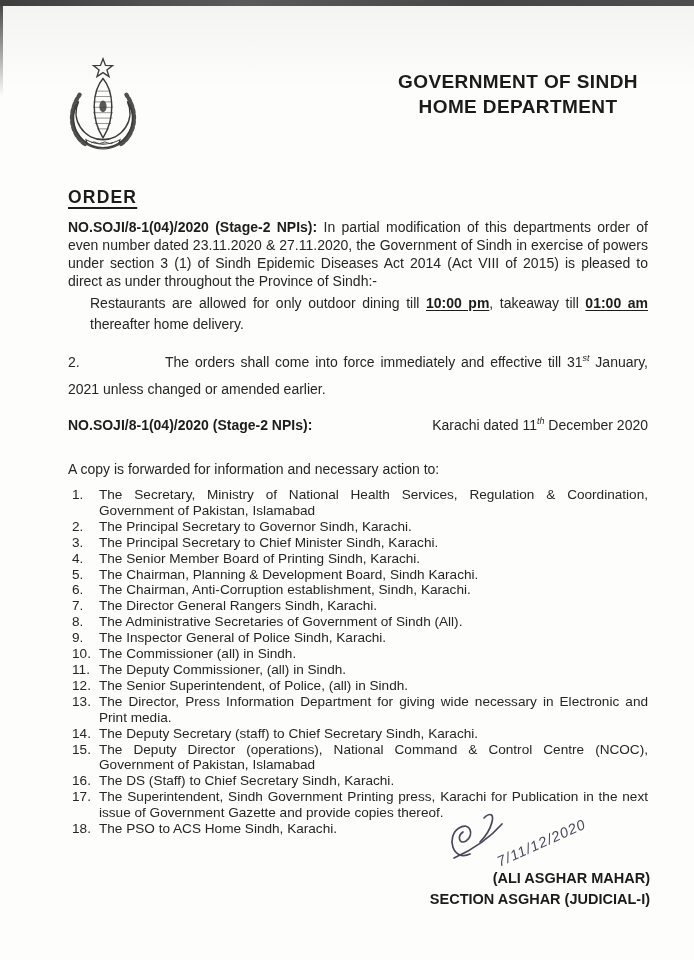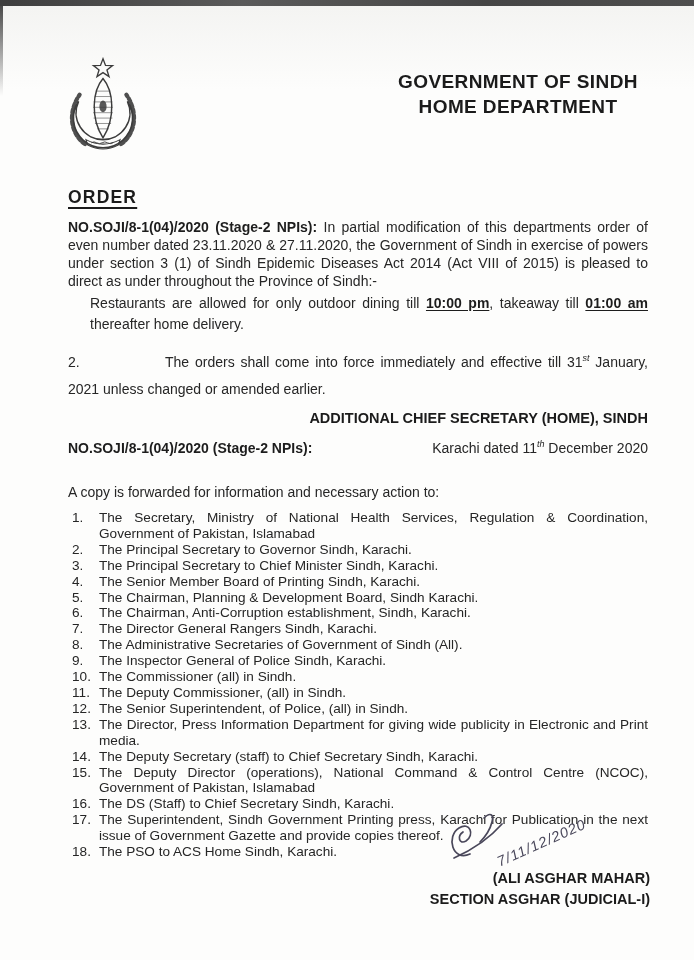--- a/index.html
+++ b/index.html
@@ -95,21 +95,20 @@
   <main>
     <h1 class="order-title">ORDER</h1>
 
     <p class="para-1"><span class="para-ref">NO.SOJI/8-1(04)/2020 (Stage-2 NPIs):</span>
       <span>In partial modification of this departments order of even number dated 23.11.2020 &amp; 27.11.2020, the Government of Sindh in exercise of powers under section 3 (1) of Sindh Epidemic Diseases Act 2014 (Act VIII of 2015) is pleased to direct as under throughout the Province of Sindh:-</span></p>
 
     <p class="clause"><span>Restaurants are allowed for only outdoor dining till </span><span class="time">10:00 pm</span><span>, takeaway till </span><span class="time">01:00 am</span><span> thereafter home delivery.</span></p>
 
     <p class="para-2"><span class="para-num">2.</span><span>The orders shall come into force immediately and effective till 31</span><sup>st</sup><span> January, 2021 unless changed or amended earlier.</span></p>
 
-    <p class="authority">ADDITIONAL CHIEF SECRETARY (HOME), SINDH</p>
 
     <div class="ref-line">
       <span class="ref-no">NO.SOJI/8-1(04)/2020 (Stage-2 NPIs):</span>
       <span><span>Karachi dated 11</span><sup>th</sup><span> December 2020</span></span>
     </div>
 
     <p class="forward-note">A copy is forwarded for information and necessary action to:</p>
 
     <ol class="recipients">
       <li>The Secretary, Ministry of National Health Services, Regulation &amp; Coordination, Government of Pakistan, Islamabad</li>
@@ -117,21 +116,21 @@
       <li>The Principal Secretary to Chief Minister Sindh, Karachi.</li>
       <li>The Senior Member Board of Printing Sindh, Karachi.</li>
       <li>The Chairman, Planning &amp; Development Board, Sindh Karachi.</li>
       <li>The Chairman, Anti-Corruption establishment, Sindh, Karachi.</li>
       <li>The Director General Rangers Sindh, Karachi.</li>
       <li>The Administrative Secretaries of Government of Sindh (All).</li>
       <li>The Inspector General of Police Sindh, Karachi.</li>
       <li>The Commissioner (all) in Sindh.</li>
       <li>The Deputy Commissioner, (all) in Sindh.</li>
       <li>The Senior Superintendent, of Police, (all) in Sindh.</li>
-      <li>The Director, Press Information Department for giving wide publicity in Electronic and Print media.</li>
+      <li>The Director, Press Information Department for giving wide necessary in Electronic and Print media.</li>
       <li>The Deputy Secretary (staff) to Chief Secretary Sindh, Karachi.</li>
       <li>The Deputy Director (operations), National Command &amp; Control Centre (NCOC), Government of Pakistan, Islamabad</li>
       <li>The DS (Staff) to Chief Secretary Sindh, Karachi.</li>
       <li>The Superintendent, Sindh Government Printing press, Karachi for Publication in the next issue of Government Gazette and provide copies thereof.</li>
       <li>The PSO to ACS Home Sindh, Karachi.</li>
     </ol>
   </main>
 
   <svg class="signature-scribble" viewBox="0 0 166 76" aria-hidden="true">
     <path class="sig-ink" d="M30 56 C12 64 6 38 19 30 C30 23 35 37 26 43 C19 47 17 38 23 34"></path>

